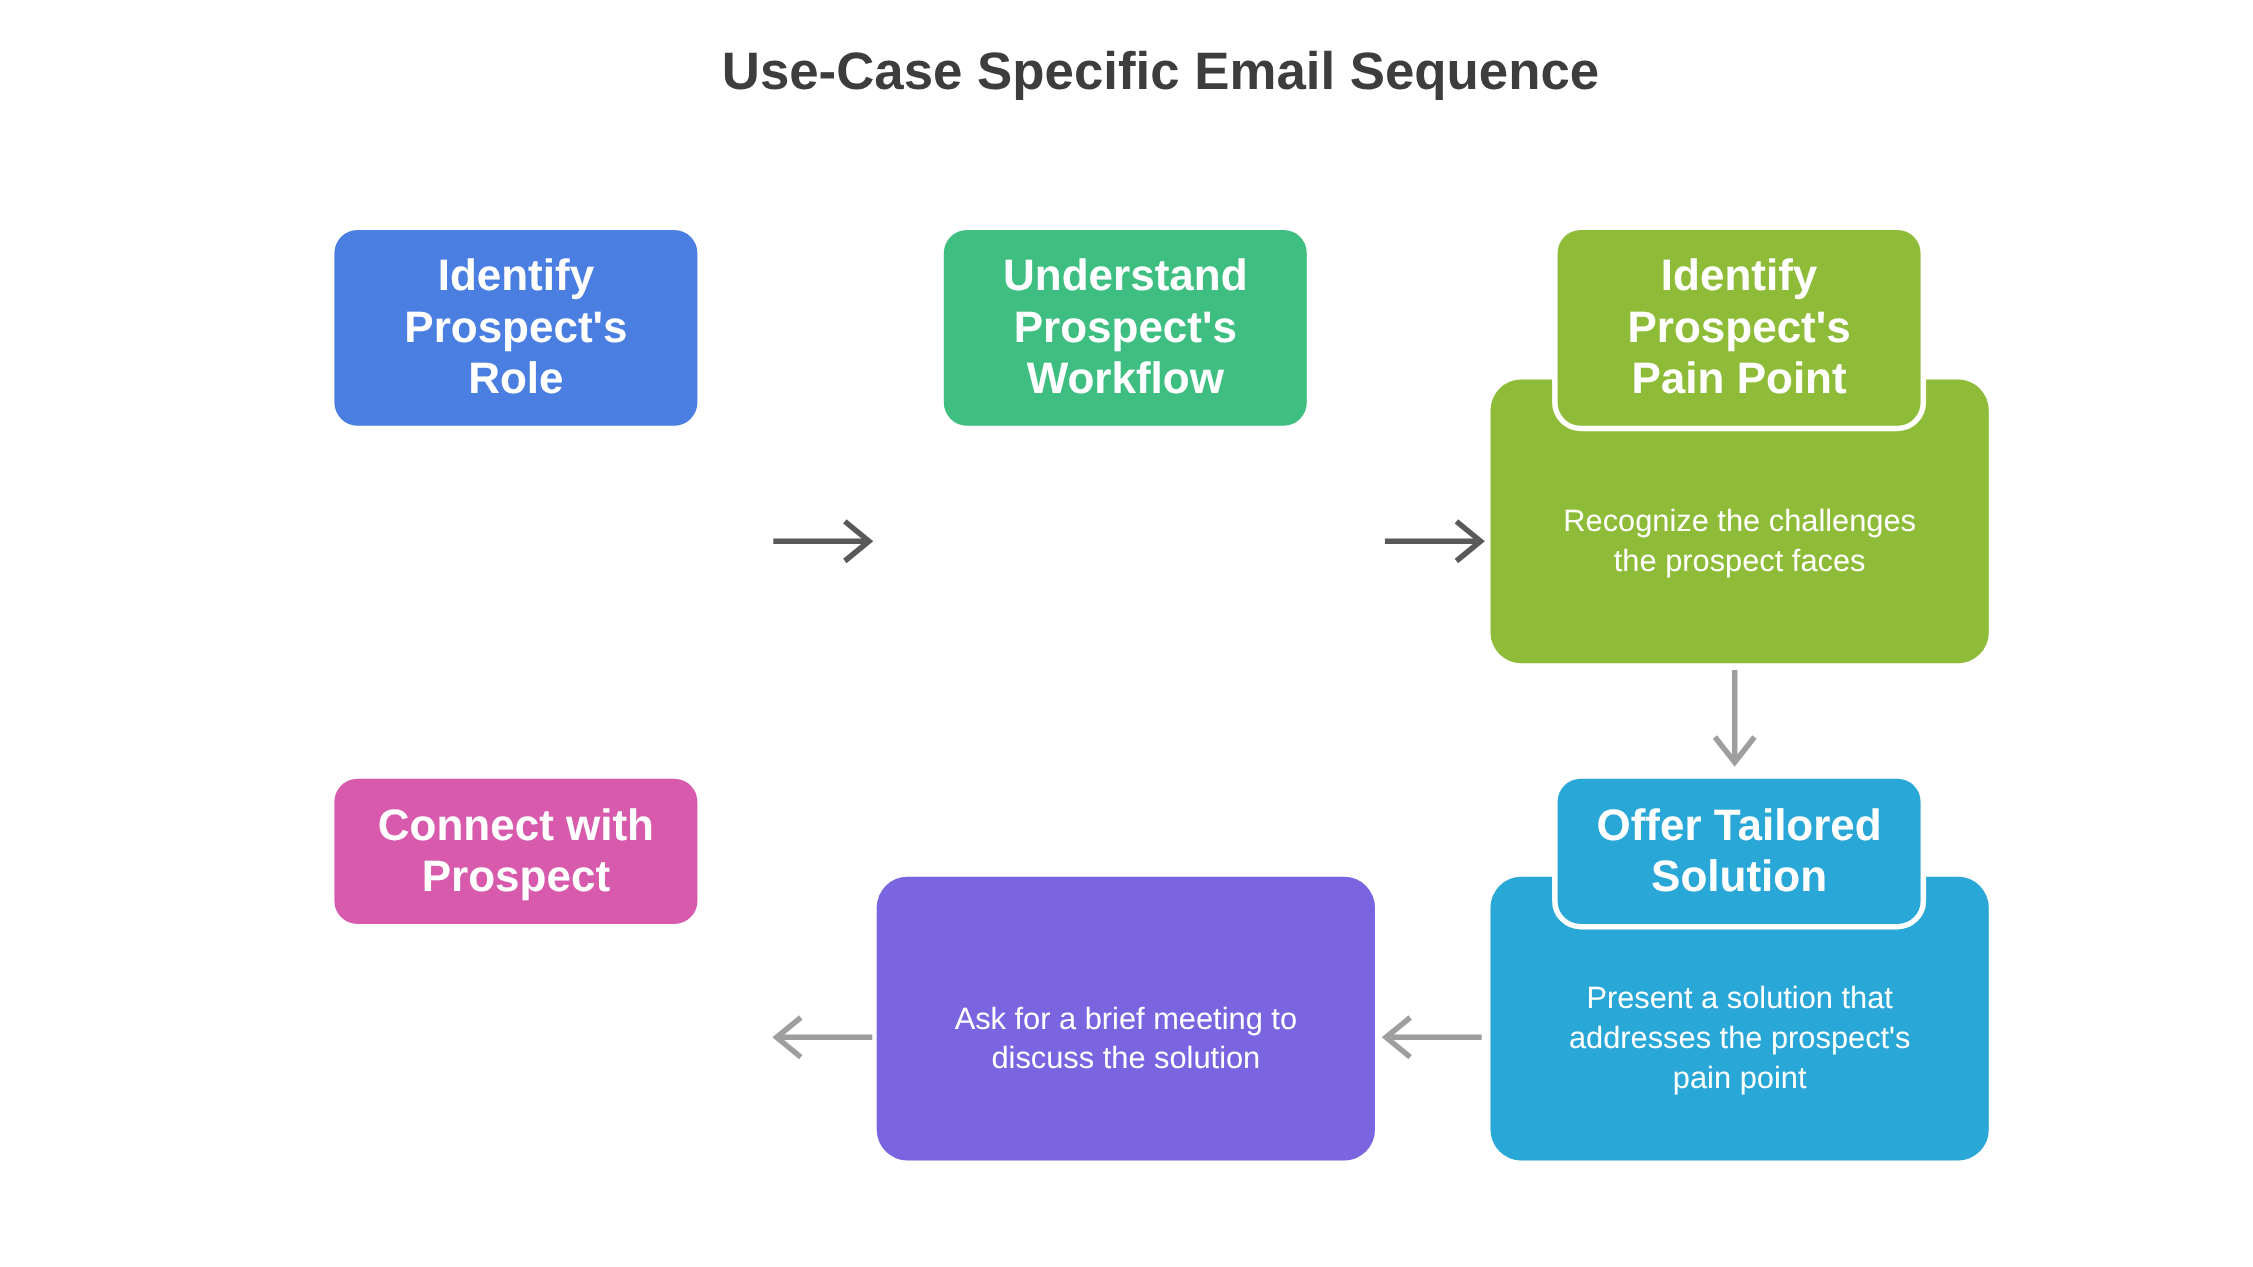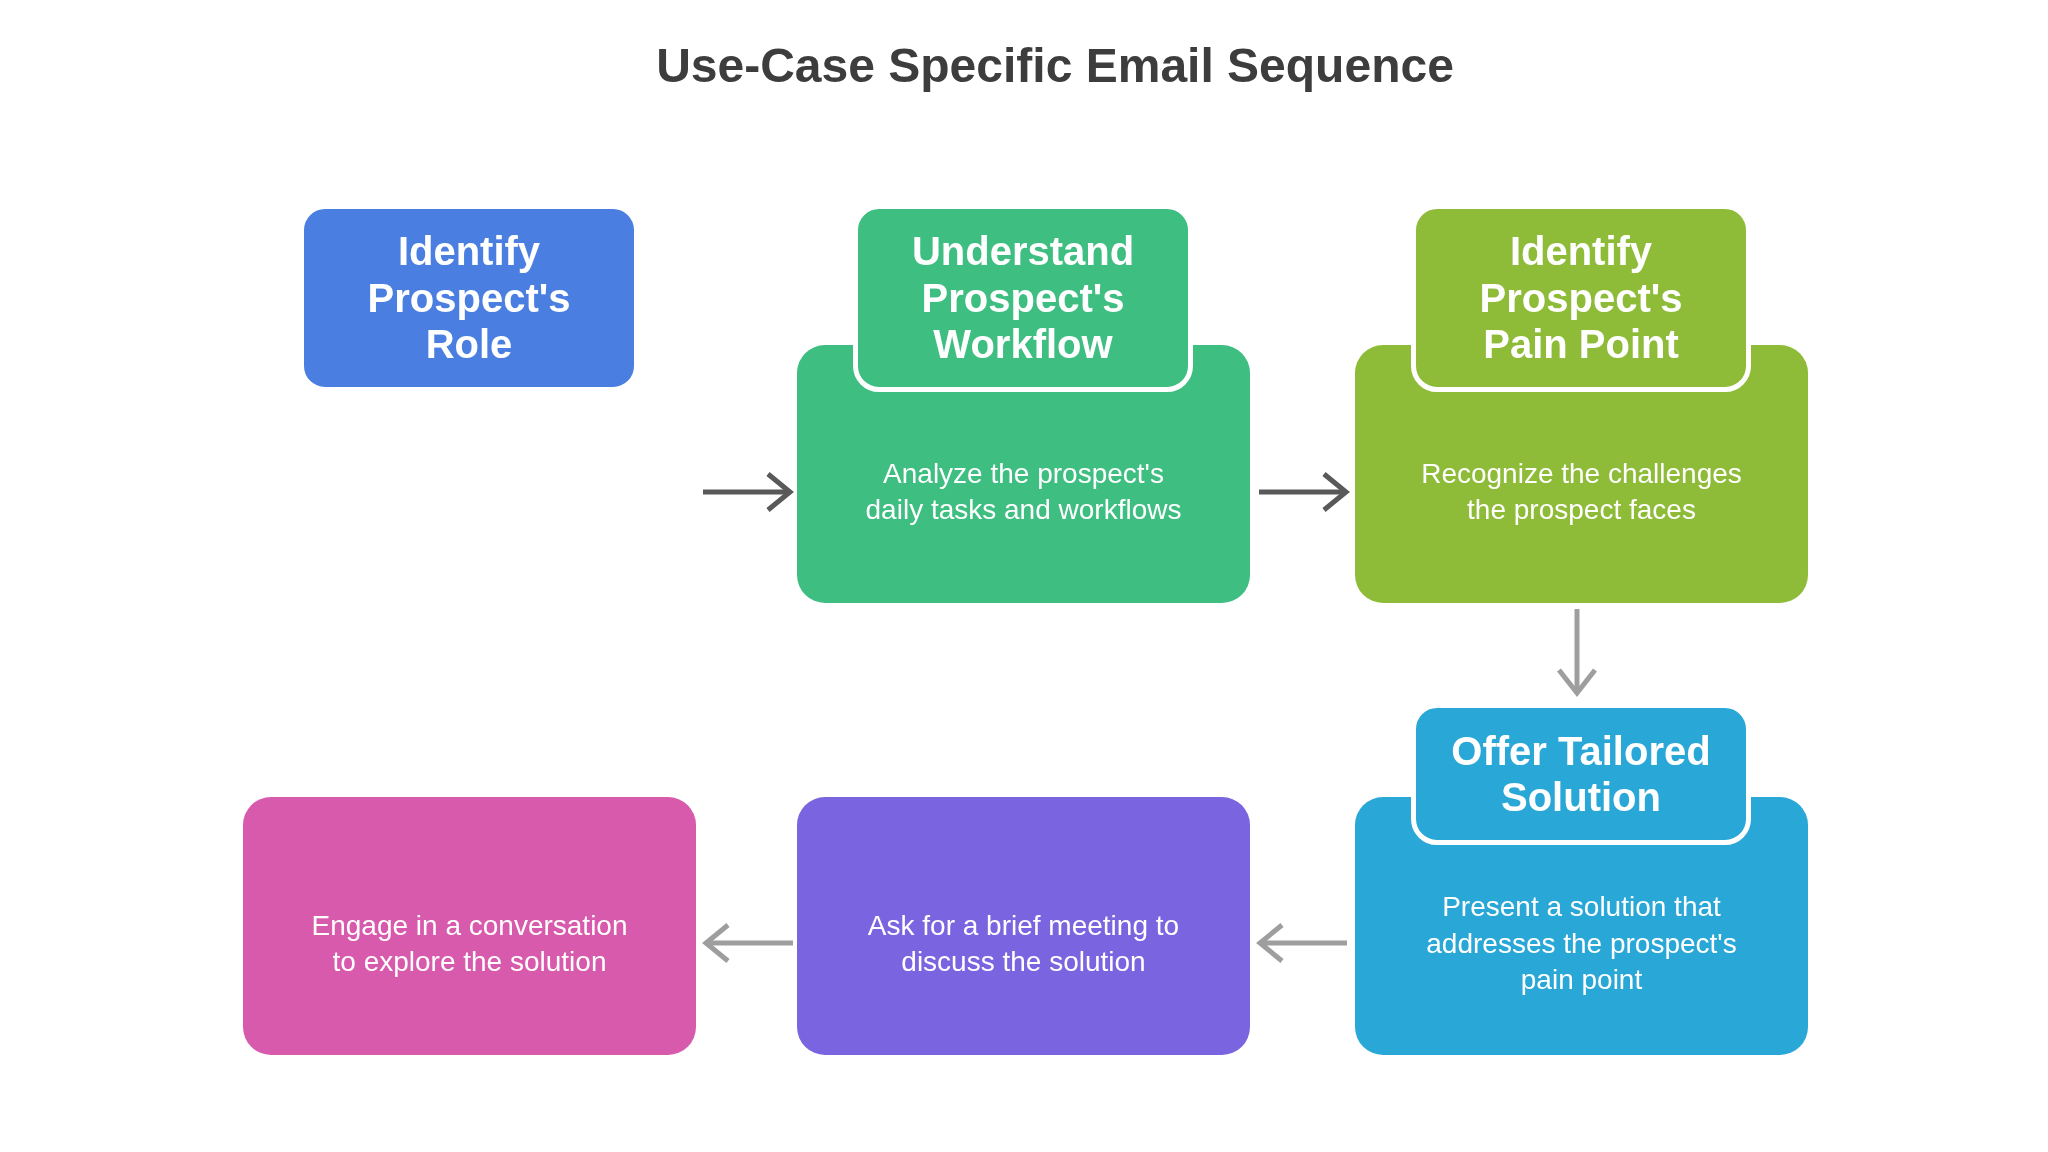--- a/index.html
+++ b/index.html
@@ -52,47 +52,43 @@
 
   <div class="node row1" style="left: 243px; top: 204px; height: 399px; --c: #4A7FE1;">
     <div class="hdr">
       <div class="hdr-text">Identify
 Prospect's
 Role</div>
     </div>
   </div>
 
   <div class="node row1" style="left: 797px; top: 204px; height: 399px; --c: #3EBE81;">
-    <div class="bod">
-      <div class="bod-text">Analyze the prospect's
-daily tasks and workflows</div>
-    </div>
     <div class="hdr">
       <div class="hdr-text">Understand
 Prospect's
 Workflow</div>
     </div>
   </div>
 
   <div class="node row1" style="left: 1355px; top: 204px; height: 399px; --c: #8FBC38;">
     <div class="bod">
       <div class="bod-text">Recognize the challenges
 the prospect faces</div>
     </div>
     <div class="hdr">
       <div class="hdr-text">Identify
 Prospect's
 Pain Point</div>
     </div>
   </div>
 
   <div class="node row2" style="left: 243px; top: 703px; height: 352px; --c: #D75AAC;">
-    <div class="bod">
-      <div class="bod-text">Engage in a conversation
-to explore the solution</div>
+    <div class="hdr">
+      <div class="hdr-text">Connect with
+Prospect</div>
     </div>
   </div>
 
   <div class="node row2" style="left: 797px; top: 703px; height: 352px; --c: #7B64DF;">
     <div class="bod">
       <div class="bod-text">Ask for a brief meeting to
 discuss the solution</div>
     </div>
   </div>
 

